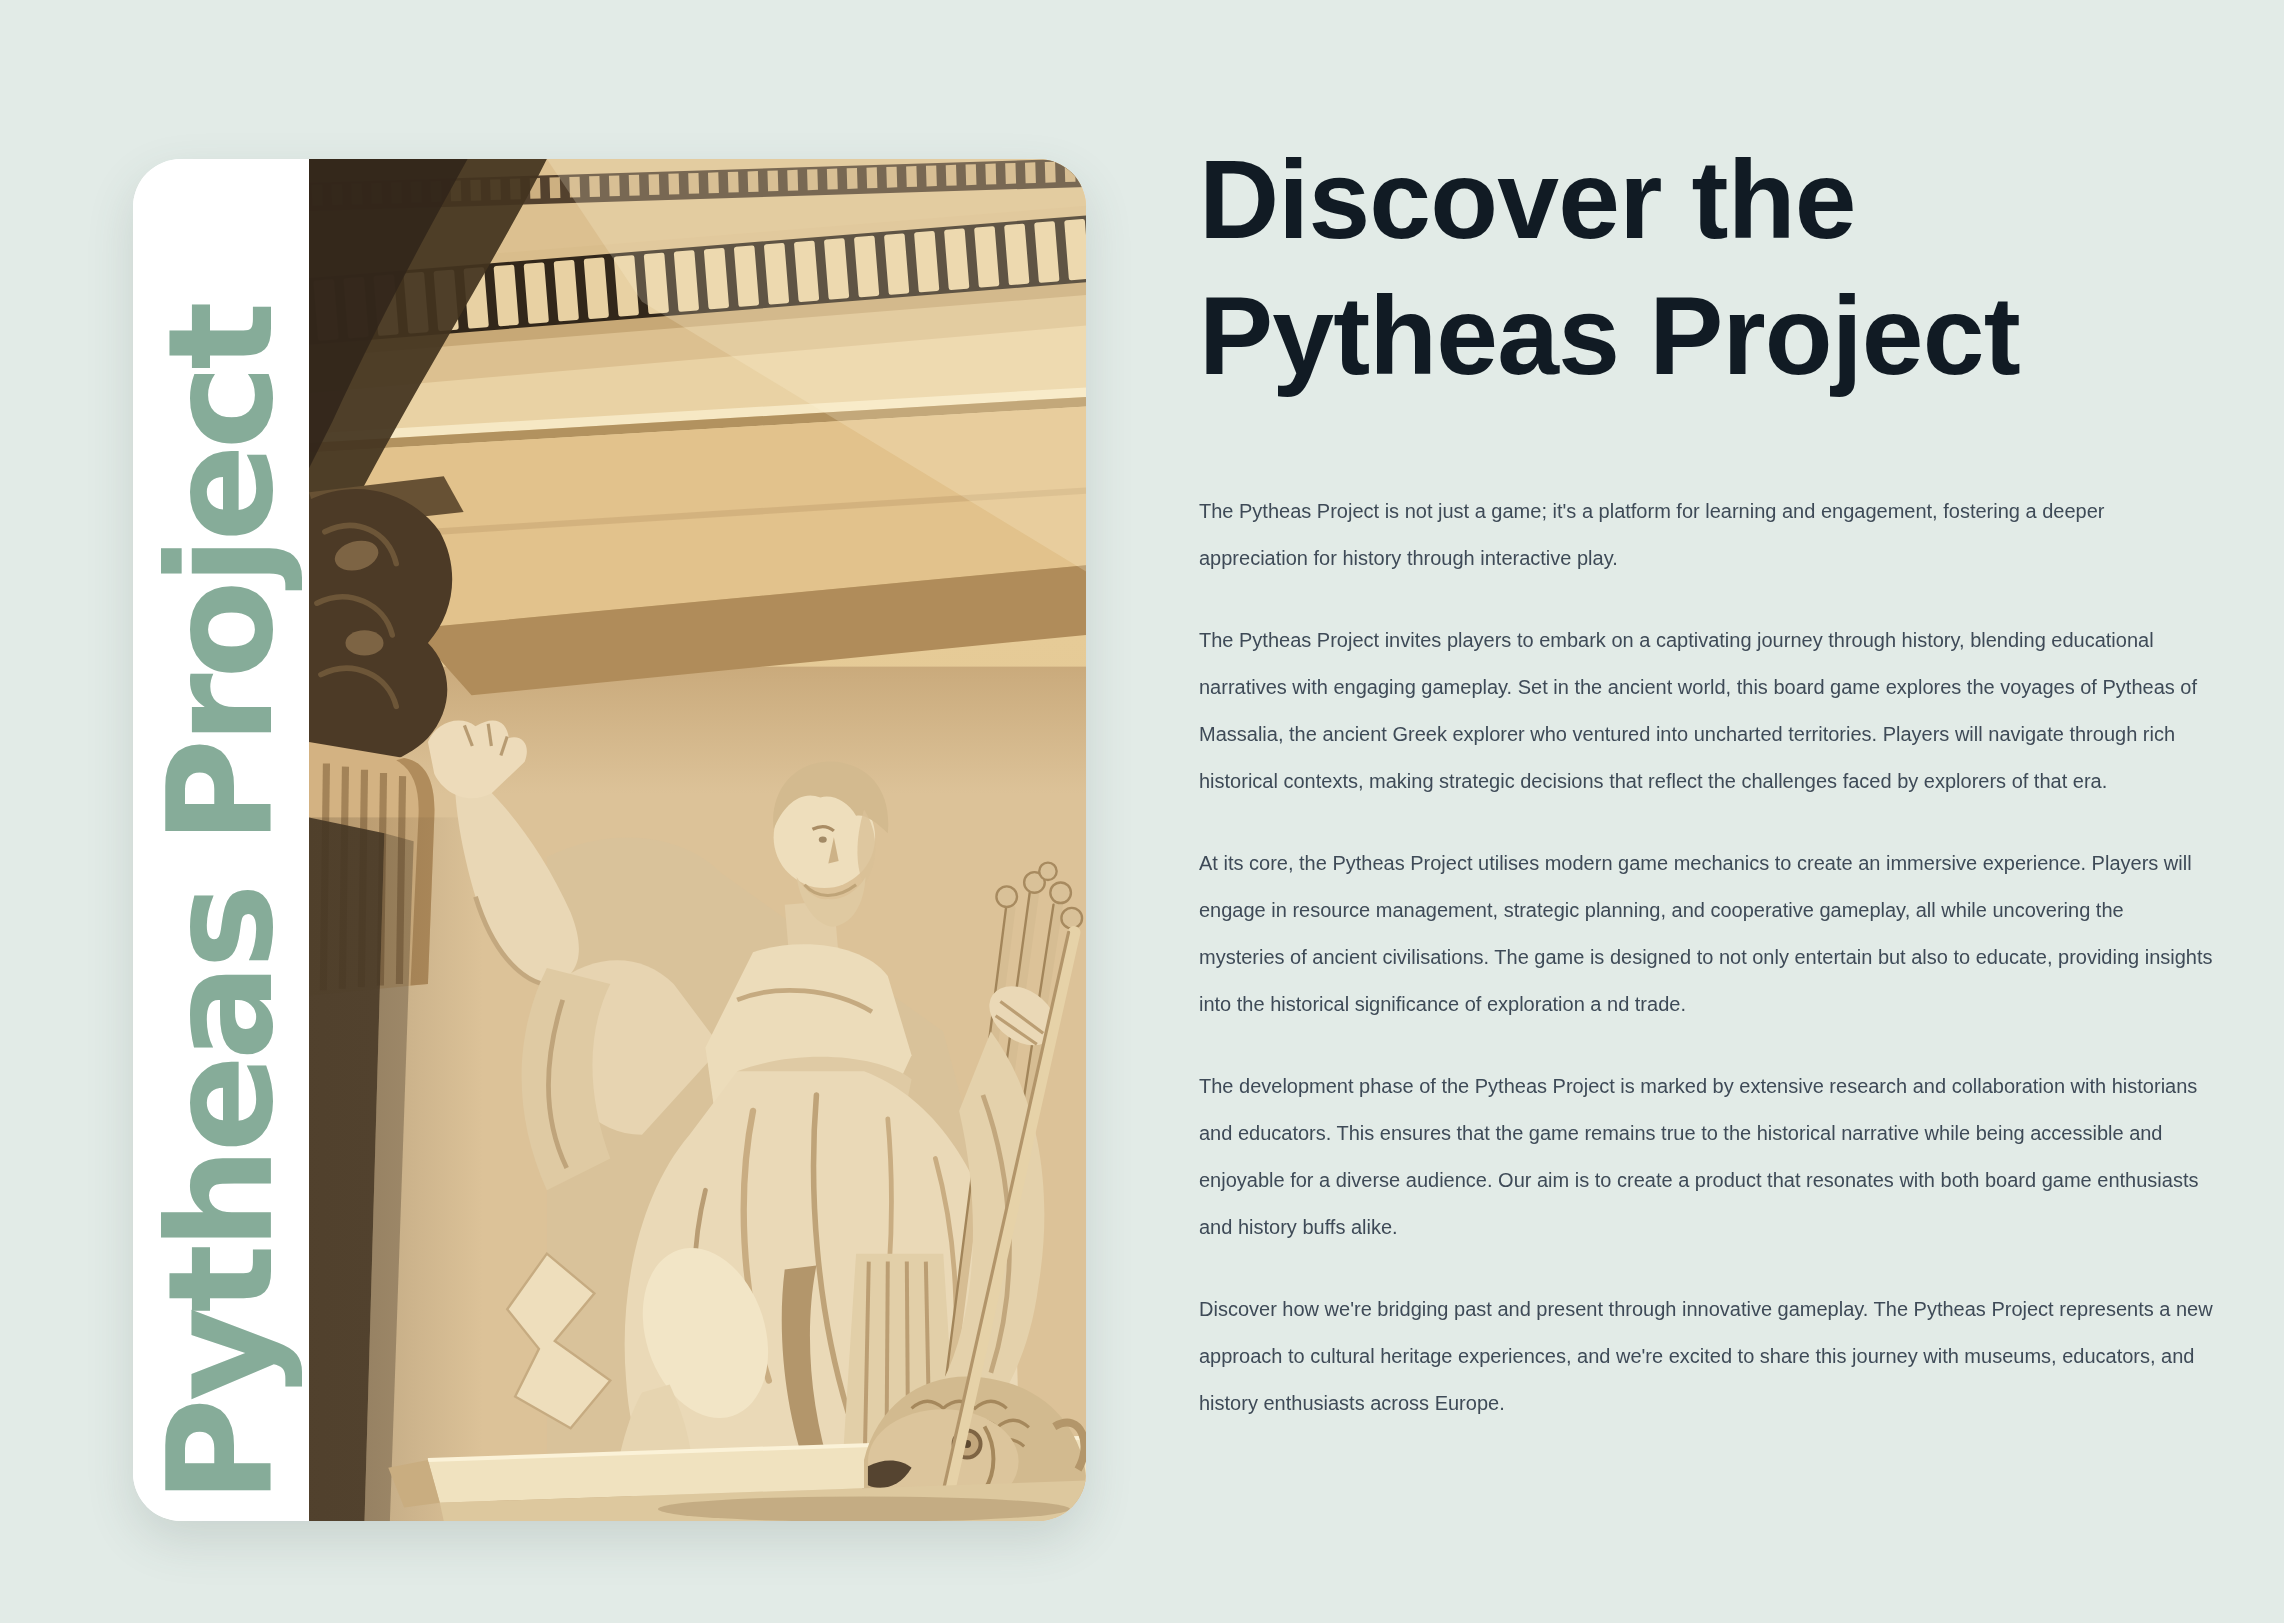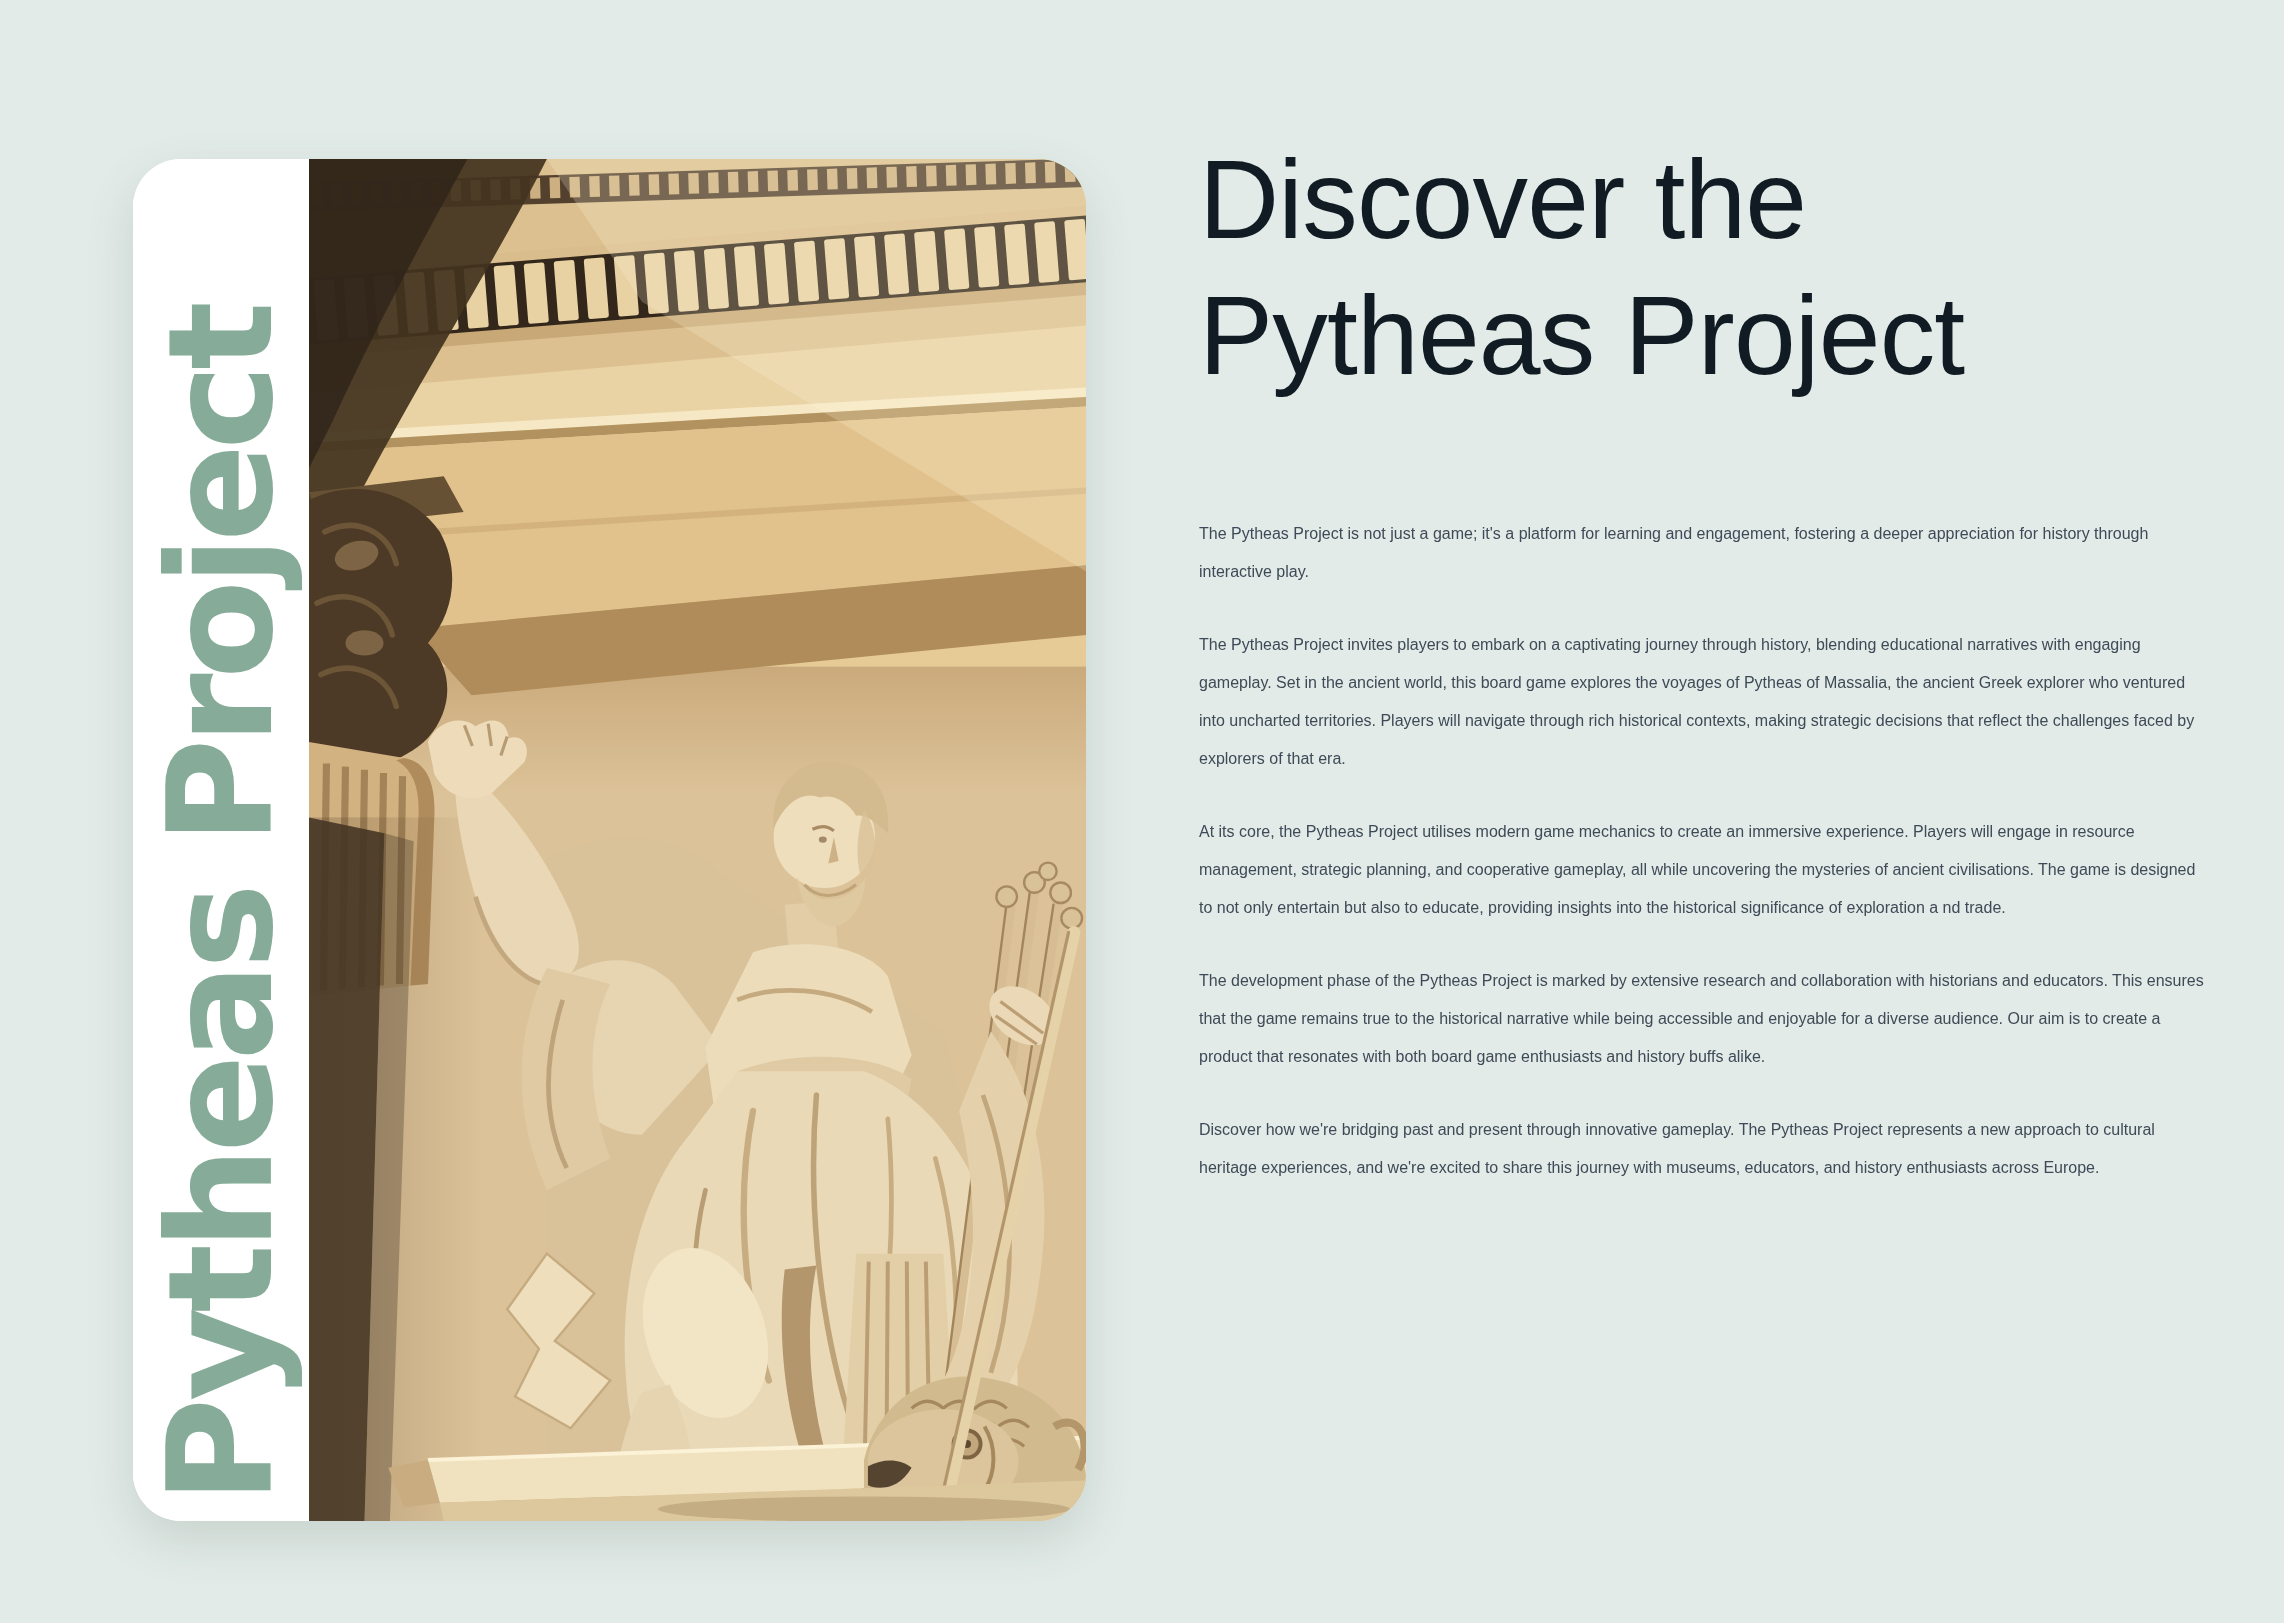--- a/index.html
+++ b/index.html
@@ -55,29 +55,29 @@
   }
   .photo svg{width:100%;height:100%;display:block;}
   .content{
     position:absolute;
     left:1199px;top:132px;
     width:1021px;
   }
   h1{
     font-size:111px;
     line-height:136px;
-    font-weight:400;
+    font-weight:700;
     letter-spacing:-0.8px;
     color:var(--heading);
-    margin-bottom:111px;
+    margin-bottom:84px;
   }
   h1 span{display:block;}
   .content p{
-    font-size:16px;
-    line-height:38px;
+    font-size:20px;
+    line-height:47px;
     color:var(--body);
     margin-bottom:35px;
     max-width:1014px;
   }
 </style>
 </head>
 <body>
 
 <div class="card">
 

